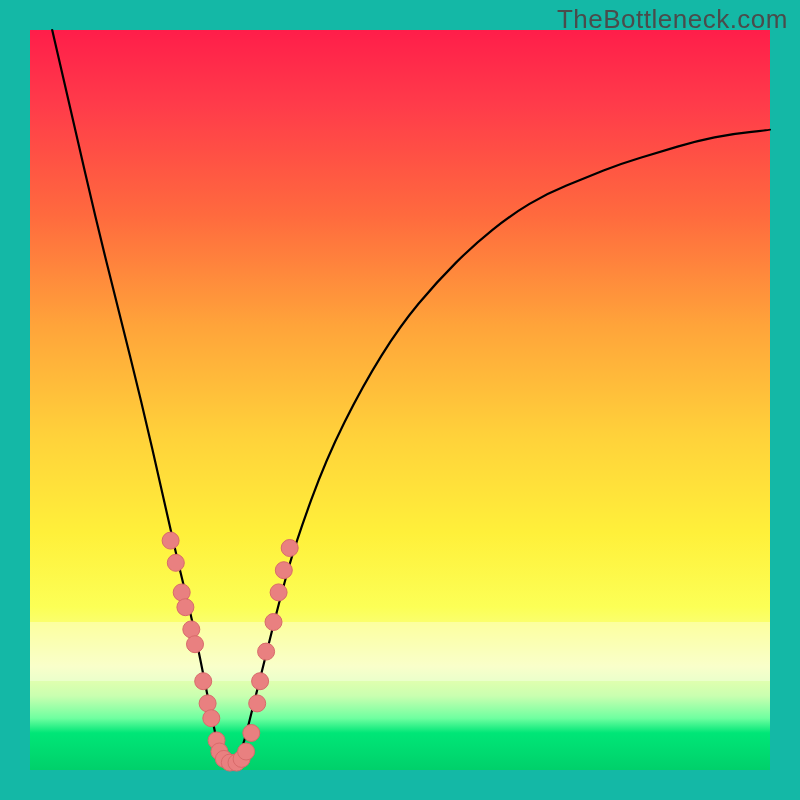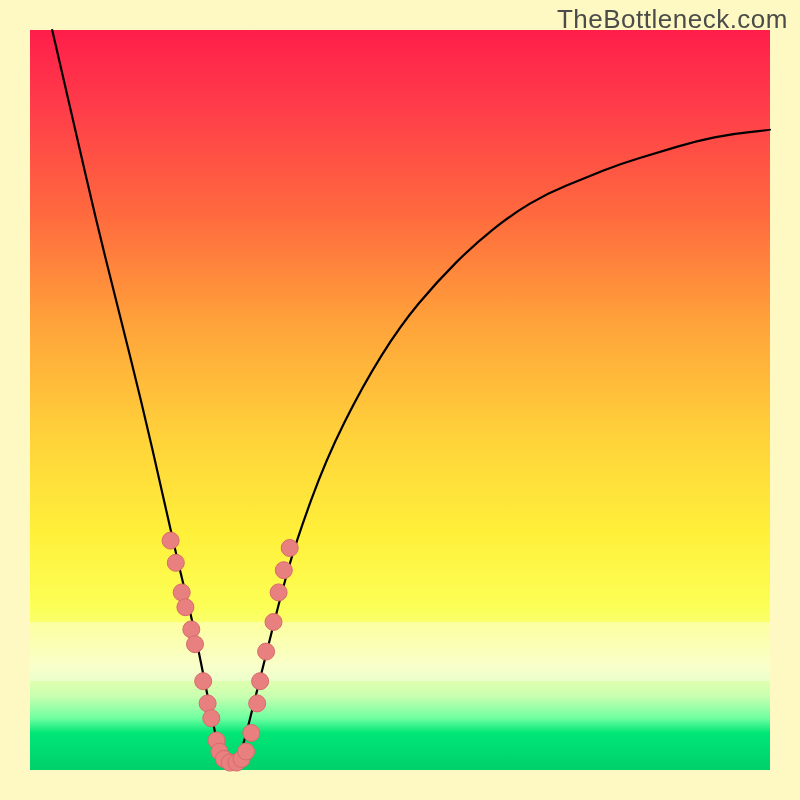--- a/index.html
+++ b/index.html
@@ -10,21 +10,21 @@
     overflow: hidden;
     background: #000;
     font-family: Arial, Helvetica, sans-serif;
   }
   .frame {
     position: absolute;
     left: 0;
     top: 0;
     width: 800px;
     height: 800px;
-    background: #fef9c3;
+    background: #14b8a6;
   }
   .plot {
     position: absolute;
     left: 30px;
     top: 30px;
     width: 740px;
     height: 740px;
     background: linear-gradient(
       to bottom,
       #ff1e4a 0%,

